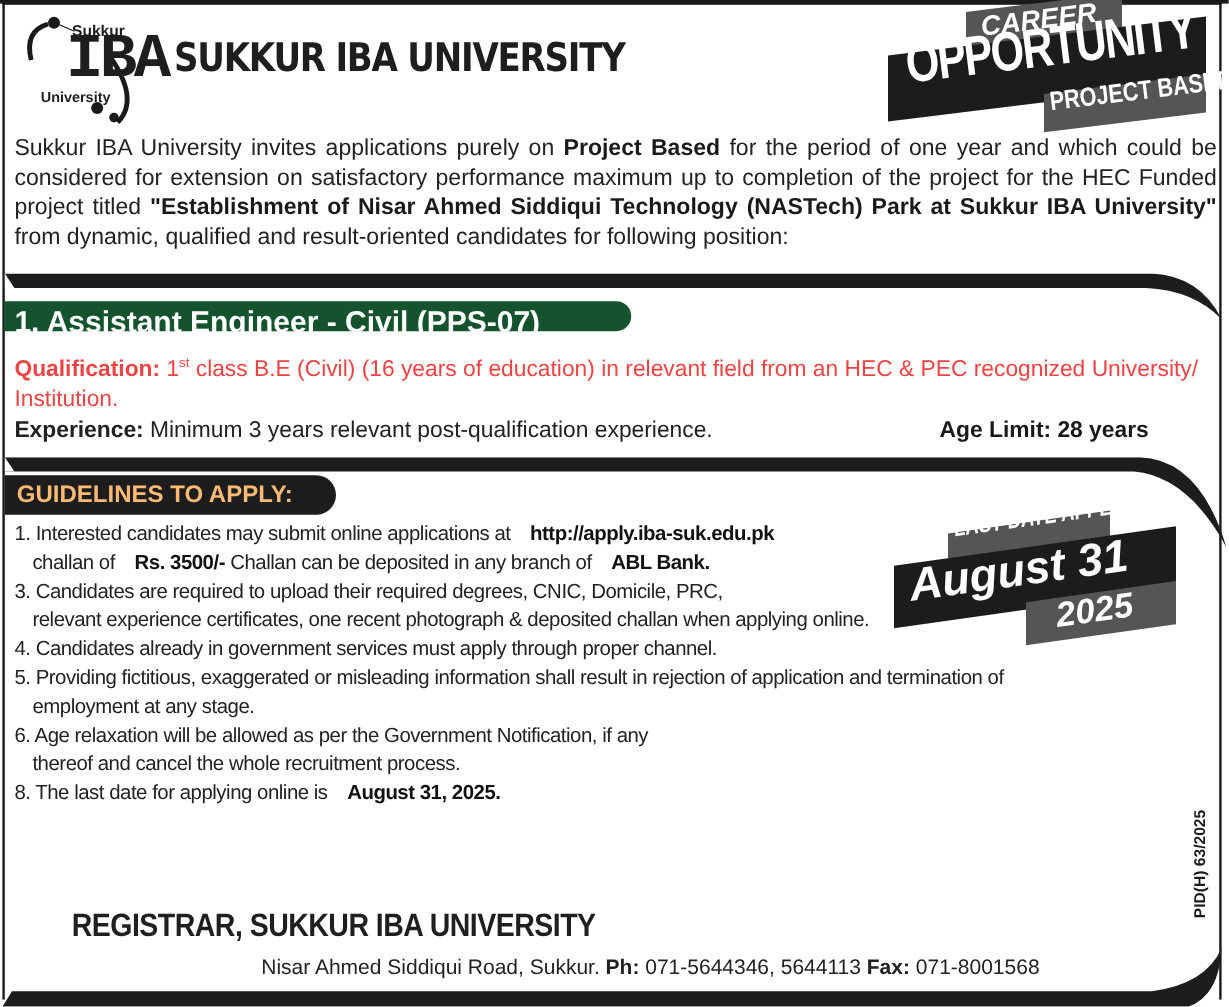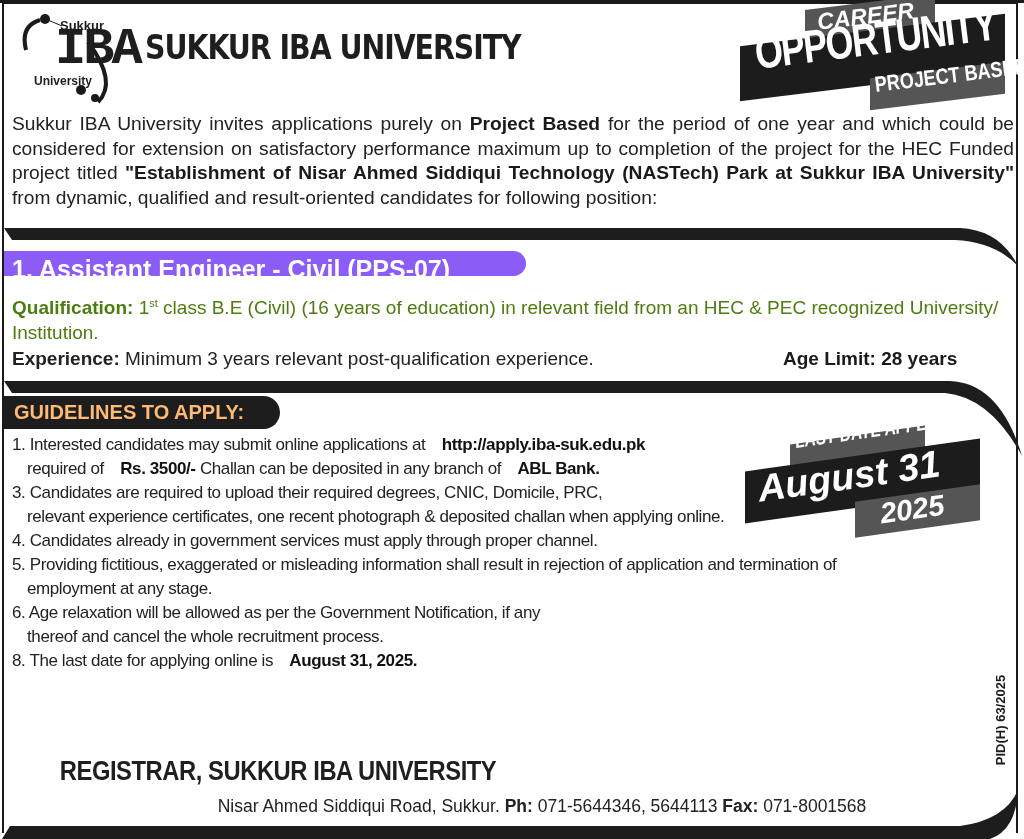--- a/index.html
+++ b/index.html
@@ -35,24 +35,24 @@
                       transform: rotate(-7deg) scaleX(0.82); transform-origin: left center; white-space: nowrap; }
 
   
   .intro { position: absolute; left: 12px; top: 112px; width: 1002px; font-size: 19.2px; line-height: 24.5px;
            text-align: justify; color: #222; }
   .intro b { color: #1a1a1a; }
 
   
   .swoosh { position: absolute; left: 0; width: 1024px; }
 
-  .position-title { position: absolute; left: 4px; top: 251px; height: 25px; width: 522px; background: #8b5cf6;
+  .position-title { position: absolute; left: 4px; top: 251px; height: 25px; width: 522px; background: #14532d;
                     border-radius: 0 20px 20px 0; color: #fff; font-weight: bold; font-size: 25px;
                     line-height: 36px; padding-left: 8px; box-sizing: border-box; white-space: nowrap; }
-  .qual { position: absolute; left: 12px; top: 291px; width: 1000px; font-size: 19px; line-height: 24.5px; color: #4d7c0f; }
+  .qual { position: absolute; left: 12px; top: 291px; width: 1000px; font-size: 19px; line-height: 24.5px; color: #ef4444; }
   .qual sup { font-size: 11px; }
   .exp { position: absolute; left: 12px; top: 348px; font-size: 19px; color: #222; white-space: nowrap; }
   .age { position: absolute; left: 783px; top: 348px; font-size: 19px; font-weight: bold; color: #1a1a1a; }
 
   .guidelines-title { position: absolute; left: 4px; top: 396px; height: 33px; width: 276px; background: #1d1d1d;
                       border-radius: 0 18px 18px 0; color: #fdba74; font-weight: bold; font-size: 20px;
                       line-height: 33px; padding-left: 10px; box-sizing: border-box; white-space: nowrap; }
 
   .guidelines { position: absolute; left: 12px; top: 433px; font-size: 17px; line-height: 24px; color: #222;
                 letter-spacing: -0.4px; }
@@ -133,21 +133,21 @@
 
 <svg class="swoosh" style="top:381px" height="80" viewBox="0 0 1024 80">
   <path d="M4 0 L950 0 Q1000 2 1022 75 Q990 16 945 12 L4 12 Z" fill="#1d1d1d"></path>
   <path d="M4 0 L12 12 L4 12 Z" fill="#fff"></path>
 </svg>
 
 <div class="guidelines-title">GUIDELINES TO APPLY:</div>
 
 <div class="guidelines">
   <div class="item"><span>1. Interested candidates may submit online applications at </span><b>http://apply.iba-suk.edu.pk</b></div>
-  <div class="item indent"><span>required of </span><b>Rs. 3500/-</b><span> Challan can be deposited in any branch of </span><b>ABL Bank.</b></div>
+  <div class="item indent"><span>challan of </span><b>Rs. 3500/-</b><span> Challan can be deposited in any branch of </span><b>ABL Bank.</b></div>
   <div class="item"><span>3. Candidates are required to upload their required degrees, CNIC, Domicile, PRC,</span></div>
   <div class="item indent"><span>relevant experience certificates, one recent photograph &amp; deposited challan when applying online.</span></div>
   <div class="item"><span>4. Candidates already in government services must apply through proper channel.</span></div>
   <div class="item"><span>5. Providing fictitious, exaggerated or misleading information shall result in rejection of application and termination of</span></div>
   <div class="item indent"><span>employment at any stage.</span></div>
   <div class="item"><span>6. Age relaxation will be allowed as per the Government Notification, if any</span></div>
   <div class="item indent"><span>thereof and cancel the whole recruitment process.</span></div>
   <div class="item"><span>8. The last date for applying online is </span><b>August 31, 2025.</b></div>
 </div>
 

